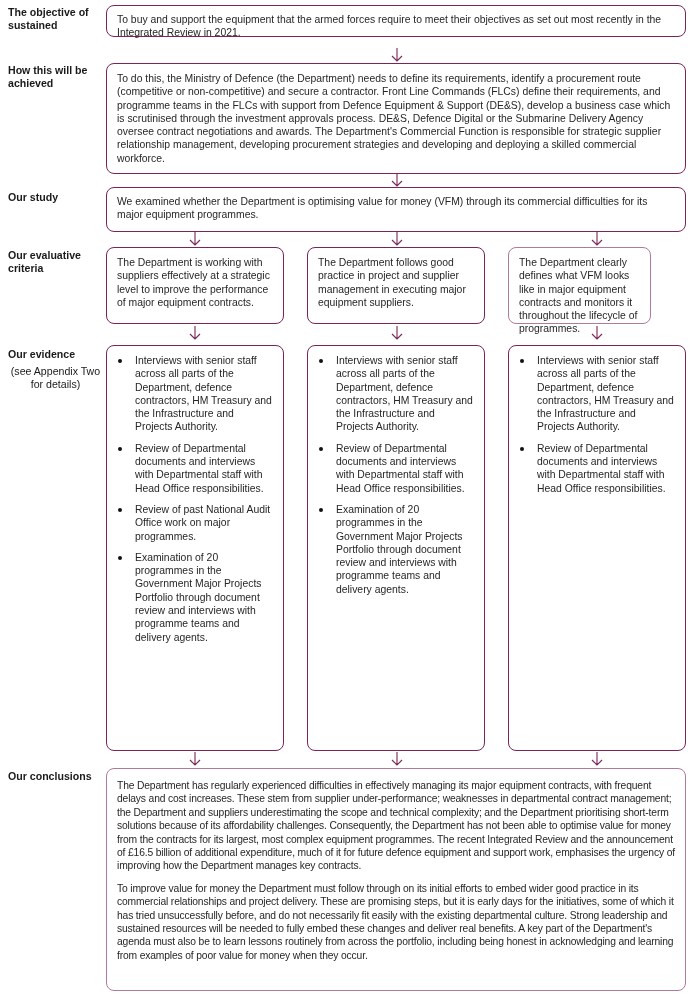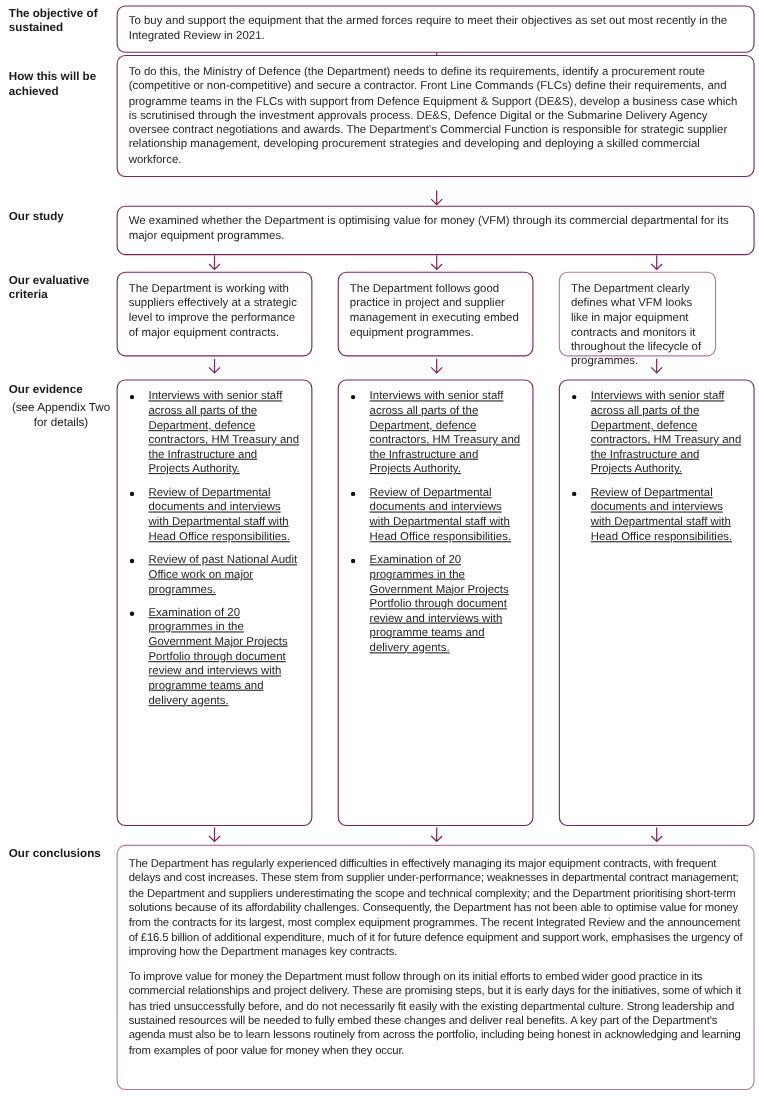--- a/index.html
+++ b/index.html
@@ -7,57 +7,57 @@
          font-family:"Liberation Sans", sans-serif; color:#1f1f1f; }
   .label { position:absolute; left:8px; width:95px; font-size:10.6px; line-height:13px; font-weight:bold; color:#1a1a1a; }
   .label .sub { font-weight:normal; display:block; margin-top:4px;text-align:center; }
   .box { position:absolute; border:1.3px solid #7b2458; border-radius:8px; box-sizing:border-box;
          font-size:10.4px; line-height:13.3px; color:#262626; background:#fff; }
   .box.light { border-color:#b07a9c; }
   .box p { margin:0; }
   .arrow { position:absolute; width:12px; height:14px; }
   .arrow svg { display:block; }
   ul.ev { list-style:none; margin:0; padding:0; }
-  ul.ev li { position:relative; padding-left:20px; margin-bottom:8px;text-decoration:underline; }
+  ul.ev li { position:relative; padding-left:20px; margin-bottom:8px; }
   ul.ev li::before { content:""; position:absolute; left:3px; top:5px; width:4px; height:4px; border-radius:50%; background:#111; }
   .concl p { margin:0 0 9px 0; font-size:10.3px; line-height:13.4px; letter-spacing:-0.15px; }
 </style>
 </head>
 <body>
 
 <div class="label" style="top:6px;">The objective of sustained</div>
 <div class="label" style="top:64px;">How this will be achieved</div>
 <div class="label" style="top:191px;">Our study</div>
 <div class="label" style="top:249px;">Our evaluative criteria</div>
 <div class="label" style="top:348px;">
   <span>Our evidence</span>
   <span class="sub">(see Appendix Two for details)</span>
 </div>
 <div class="label" style="top:770px;">Our conclusions</div>
 
-<div class="box" style="left:106px; top:5px; width:580px; height:43px; padding:7px 10px;">
+<div class="box" style="left:106px; top:5px; width:580px; height:32px; padding:7px 10px;">
   <p>To buy and support the equipment that the armed forces require to meet their objectives as set out most recently in the Integrated Review in 2021.</p>
 </div>
 <div class="arrow" style="left:391px; top:48px;">
   <svg width="12" height="14" viewBox="0 0 12 14">
       <path d="M6 0 V13 M1 8 L6 13 L11 8" fill="none" stroke="#7b2458" stroke-width="1.1"></path>
     </svg>
 </div>
 
-<div class="box" style="left:106px; top:50px; width:580px; height:111px; padding:8px 10px;">
+<div class="box" style="left:106px; top:63px; width:580px; height:111px; padding:8px 10px;">
   <p>To do this, the Ministry of Defence (the Department) needs to define its requirements, identify a procurement route (competitive or non-competitive) and secure a contractor. Front Line Commands (FLCs) define their requirements, and programme teams in the FLCs with support from Defence Equipment &amp; Support (DE&amp;S), develop a business case which is scrutinised through the investment approvals process. DE&amp;S, Defence Digital or the Submarine Delivery Agency oversee contract negotiations and awards. The Department's Commercial Function is responsible for strategic supplier relationship management, developing procurement strategies and developing and deploying a skilled commercial workforce.</p>
 </div>
 <div class="arrow" style="left:391px; top:173px;">
   <svg width="12" height="14" viewBox="0 0 12 14">
       <path d="M6 0 V13 M1 8 L6 13 L11 8" fill="none" stroke="#7b2458" stroke-width="1.1"></path>
     </svg>
 </div>
 
 <div class="box" style="left:106px; top:187px; width:580px; height:45px; padding:7px 10px;">
-  <p>We examined whether the Department is optimising value for money (VFM) through its commercial departmental for its major equipment programmes.</p>
+  <p>We examined whether the Department is optimising value for money (VFM) through its commercial difficulties for its major equipment programmes.</p>
 </div>
 <div class="arrow" style="left:189px; top:232px;">
   <svg width="12" height="14" viewBox="0 0 12 14">
       <path d="M6 0 V13 M1 8 L6 13 L11 8" fill="none" stroke="#7b2458" stroke-width="1.1"></path>
     </svg>
 </div>
 <div class="arrow" style="left:391px; top:232px;">
   <svg width="12" height="14" viewBox="0 0 12 14">
       <path d="M6 0 V13 M1 8 L6 13 L11 8" fill="none" stroke="#7b2458" stroke-width="1.1"></path>
     </svg>
@@ -65,21 +65,21 @@
 <div class="arrow" style="left:591px; top:232px;">
   <svg width="12" height="14" viewBox="0 0 12 14">
       <path d="M6 0 V13 M1 8 L6 13 L11 8" fill="none" stroke="#7b2458" stroke-width="1.1"></path>
     </svg>
 </div>
 
 <div class="box" style="left:106px; top:247px; width:178px; height:77px; padding:8px 10px;">
   <p>The Department is working with suppliers effectively at a strategic level to improve the performance of major equipment contracts.</p>
 </div>
 <div class="box" style="left:307px; top:247px; width:178px; height:77px; padding:8px 10px;">
-  <p>The Department follows good practice in project and supplier management in executing embed equipment programmes.</p>
+  <p>The Department follows good practice in project and supplier management in executing major equipment suppliers.</p>
 </div>
 <div class="box light" style="left:508px; top:247px; width:143px; height:77px; padding:8px 10px;">
   <p>The Department clearly defines what VFM looks like in major equipment contracts and monitors it throughout the lifecycle of programmes.</p>
 </div>
 <div class="arrow" style="left:189px; top:326px;">
   <svg width="12" height="14" viewBox="0 0 12 14">
       <path d="M6 0 V13 M1 8 L6 13 L11 8" fill="none" stroke="#7b2458" stroke-width="1.1"></path>
     </svg>
 </div>
 <div class="arrow" style="left:391px; top:326px;">

